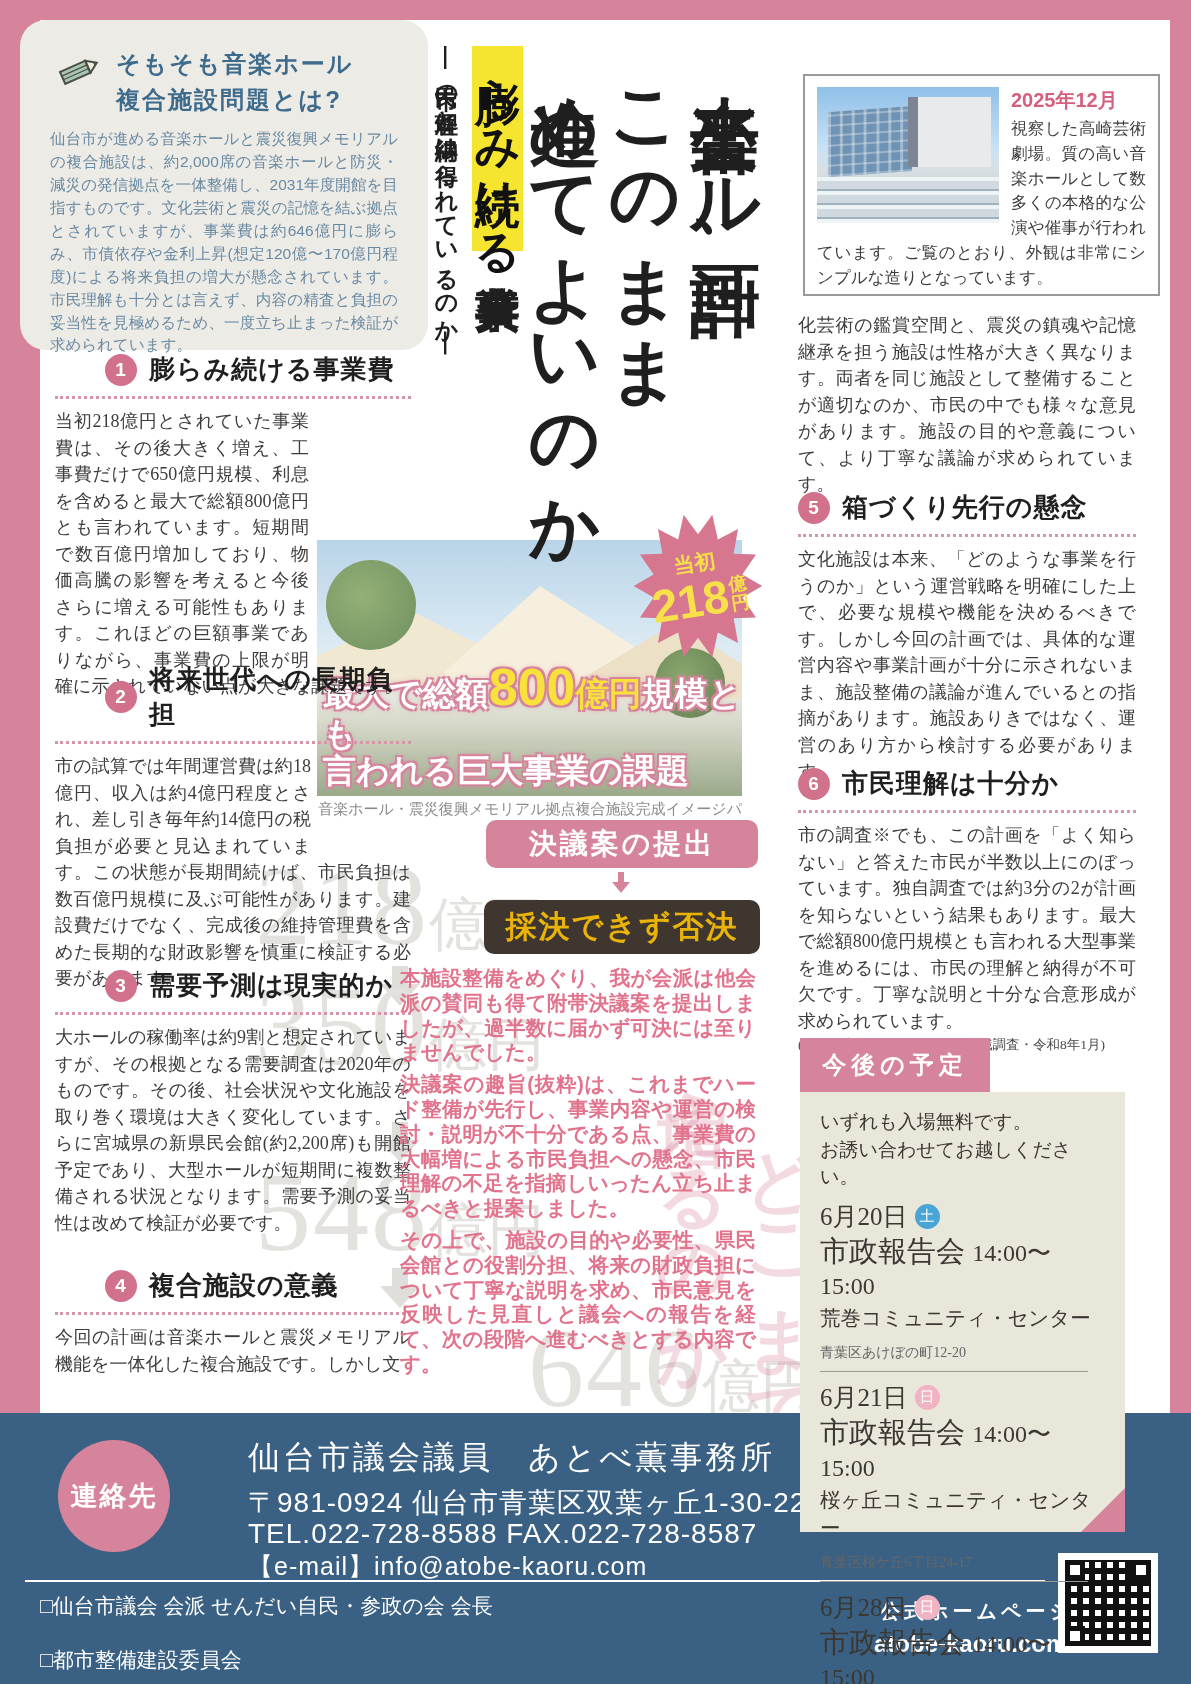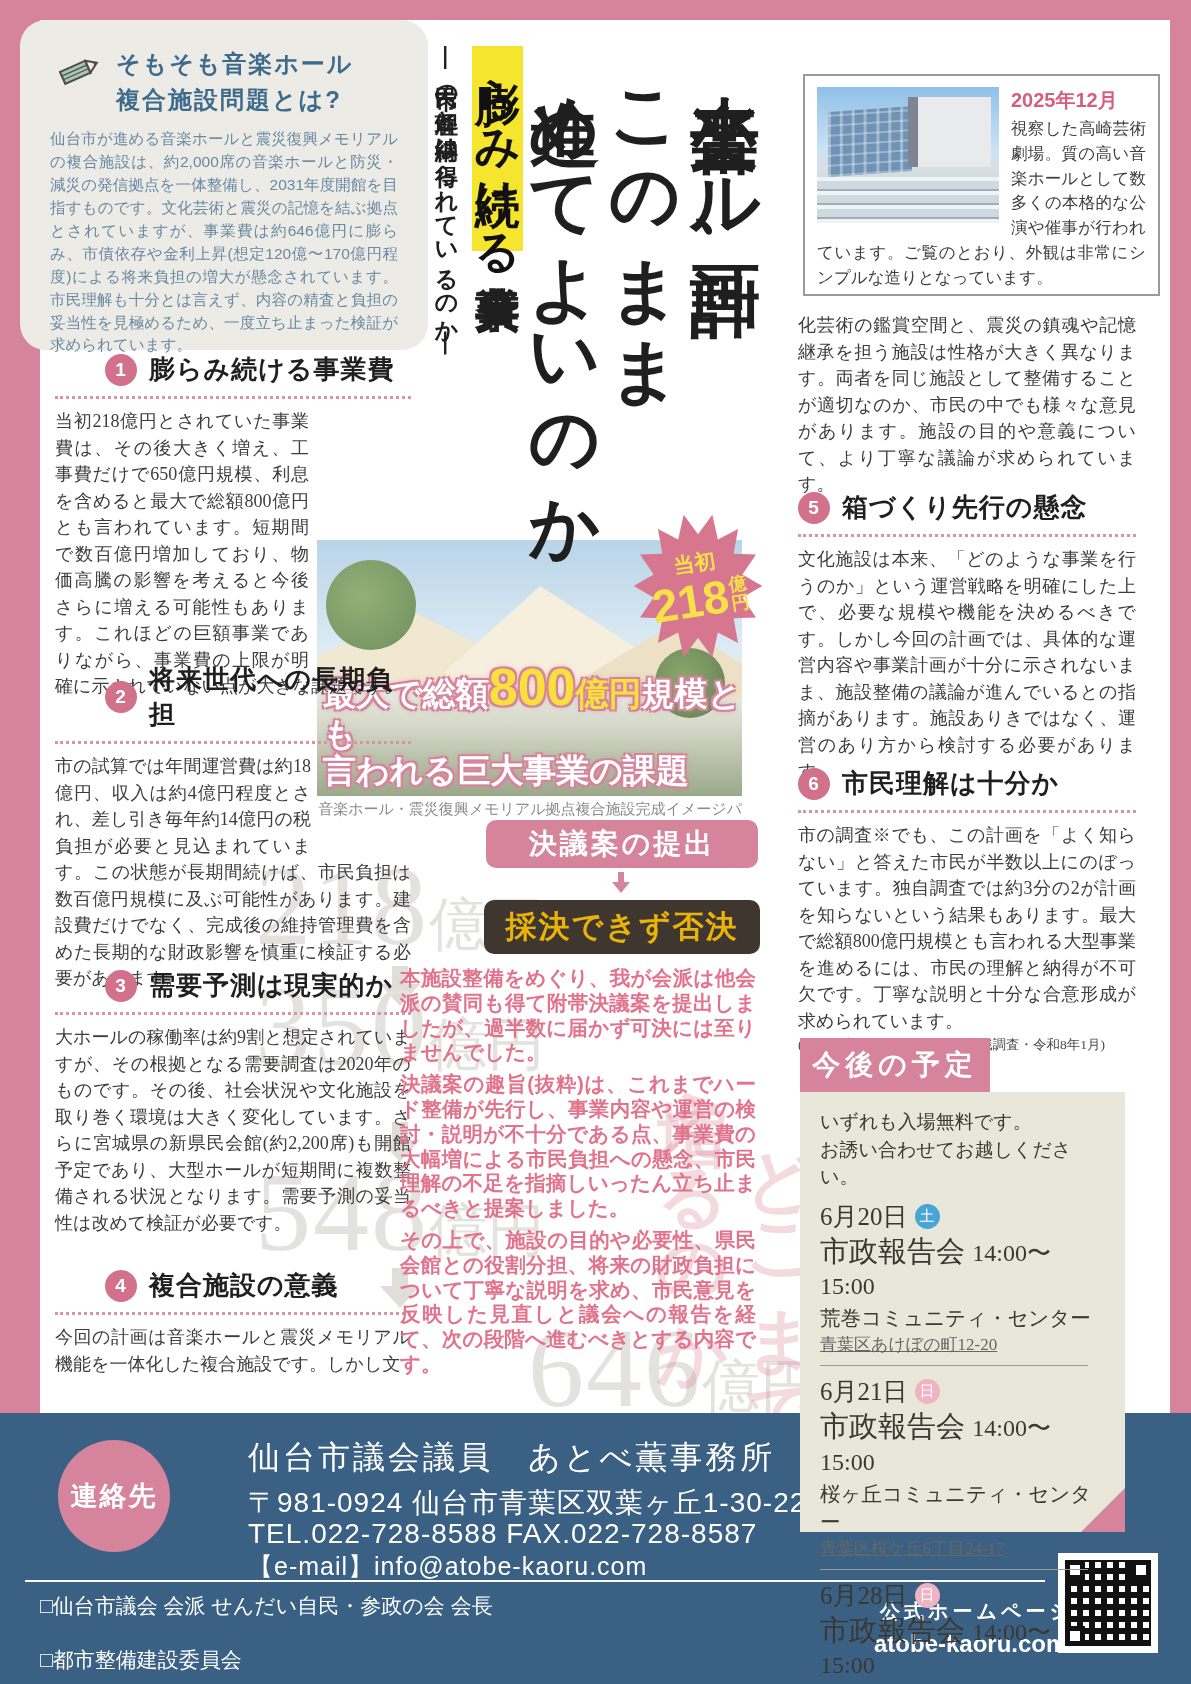--- a/index.html
+++ b/index.html
@@ -94,33 +94,33 @@
   .res-arrow{position:absolute;left:612px;top:872px;z-index:3;}
   .res-arrow .stem{width:6px;height:10px;background:#d6849b;margin:0 auto;}
   .res-arrow .tri{width:0;height:0;border-left:9px solid transparent;border-right:9px solid transparent;border-top:11px solid #d6849b;}
   .res2{position:absolute;left:484px;top:900px;width:276px;height:54px;background:#3f362f;border-radius:10px;color:#eab308;
     font-family:"Liberation Sans",sans-serif;font-weight:bold;font-size:31px;letter-spacing:2px;display:flex;align-items:center;justify-content:center;z-index:3;}
   .res-text{position:absolute;left:400px;top:966px;width:356px;z-index:3;font-family:"Liberation Sans",sans-serif;font-weight:bold;font-size:20.5px;line-height:24.8px;color:#e2738d;text-align:justify;}
   .res-text p{margin:0 0 7px 0;}
 
   
   .sched-header{position:absolute;left:800px;top:1038px;width:190px;height:54px;background:#d6849b;color:#fff;z-index:11;
-    font-family:"Liberation Sans",sans-serif;font-weight:bold;font-size:28px;letter-spacing:5px;display:flex;align-items:center;justify-content:center;text-align:center;}
+    font-family:"Liberation Sans",sans-serif;font-weight:bold;font-size:24px;letter-spacing:5px;display:flex;align-items:center;justify-content:center;text-align:center;}
   .sched-box{position:absolute;left:800px;top:1092px;width:325px;height:440px;background:#e9e6da;z-index:10;padding:16px 20px;box-sizing:border-box;color:#3b3732;}
   .sched-box::after{content:"";position:absolute;right:0;bottom:0;width:0;height:0;border-style:solid;border-width:0 0 44px 44px;border-color:transparent transparent #d6849b transparent;}
   .sched-intro{font-size:19px;line-height:1.45;}
   .event{margin-top:9px;}
   .event-date{display:flex;align-items:center;gap:7px;font-size:25px;}
   .day-badge{width:25px;height:25px;border-radius:50%;color:#fff;font-family:"Liberation Sans",sans-serif;font-size:15px;display:flex;align-items:center;justify-content:center;}
   .sat{background:#49a5d5;}
   .sun{background:#efb3c3;}
   .event-title{font-size:29px;line-height:1.15;margin-top:2px;}
   .event-time{font-size:24px;}
   .event-venue{font-size:20.5px;margin-top:3px;}
-  .event-addr{font-size:17px;color:#666;margin-top:1px;text-decoration:underline;}
+  .event-addr{font-size:14px;color:#666;margin-top:12px;}
   .event-div{border-top:1.5px solid #9a9a92;margin:9px 0 0 0;width:94%;}
 
   
   .footer{position:absolute;left:0;top:1413px;width:1191px;height:271px;background:#3a6183;z-index:5;}
   .f-item{position:absolute;color:#fff;font-family:"Liberation Sans",sans-serif;z-index:6;white-space:nowrap;}
   .contact-circle{position:absolute;left:58px;top:1440px;width:112px;height:112px;border-radius:50%;background:#d6849b;color:#fff;z-index:6;
     font-family:"Liberation Sans",sans-serif;font-weight:bold;font-size:27px;letter-spacing:2px;display:flex;align-items:center;justify-content:center;}
   .f-office{left:248px;top:1436px;font-size:32px;letter-spacing:3px;}
   .f-address{left:248px;top:1484px;font-size:28px;letter-spacing:1px;}
   .f-tel{left:248px;top:1518px;font-size:28px;letter-spacing:1px;}

